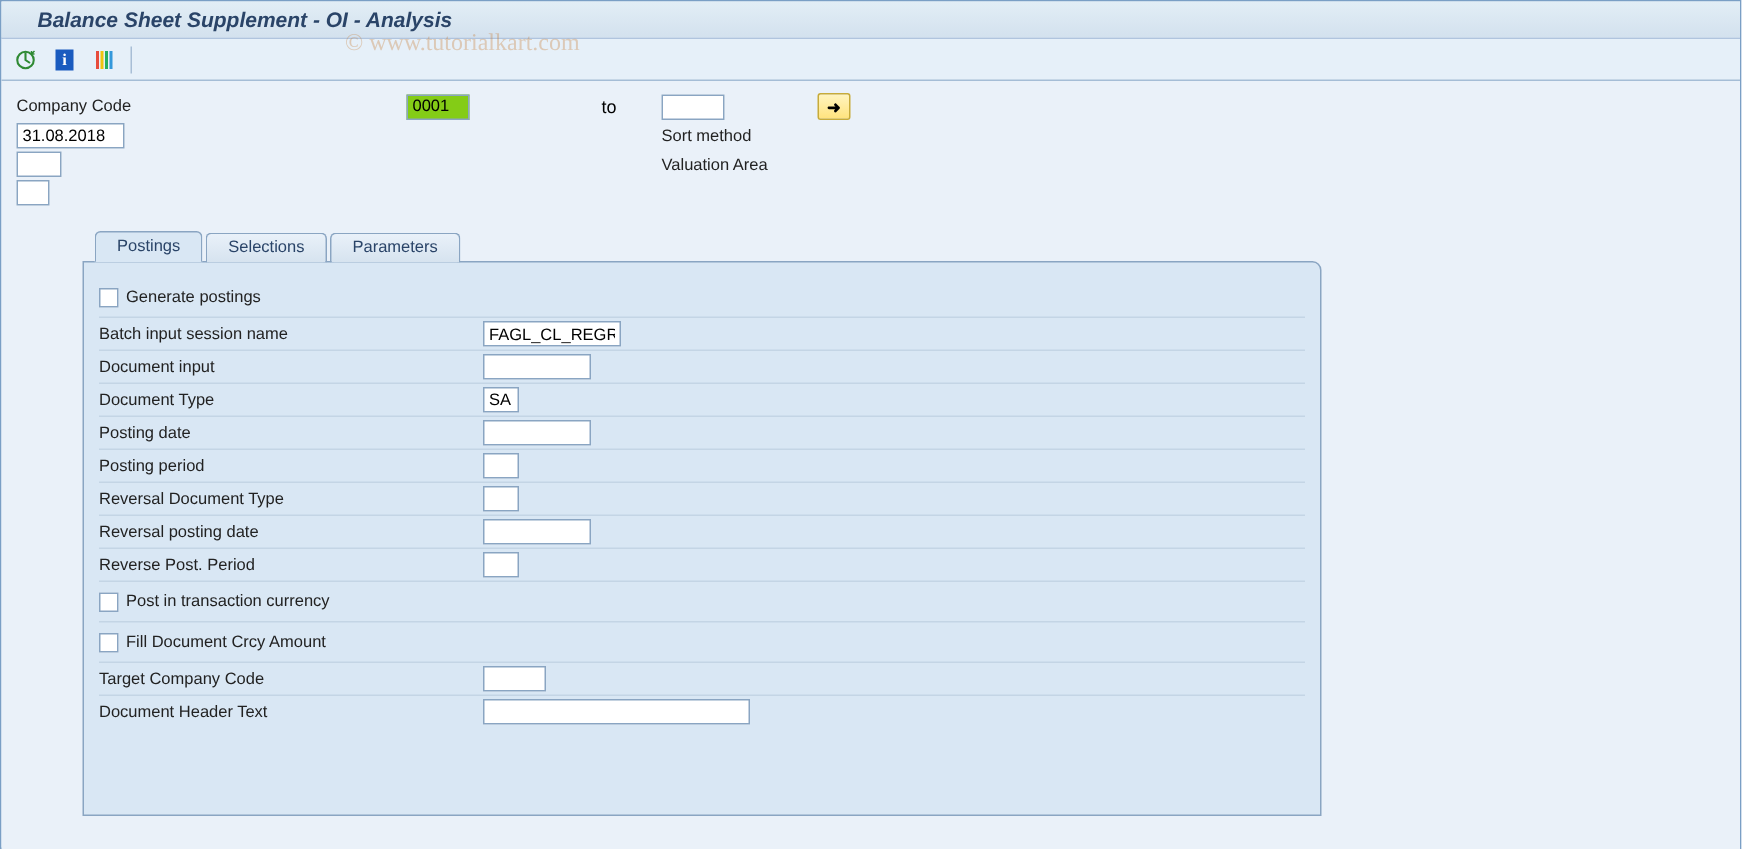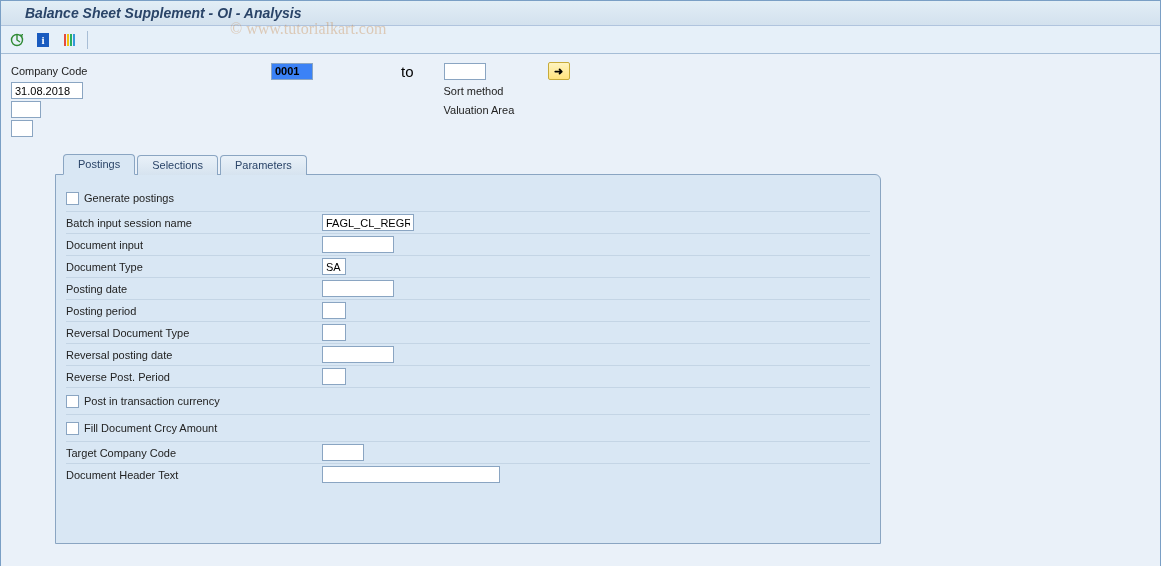--- a/index.html
+++ b/index.html
@@ -80,23 +80,23 @@
     }
     .sel-input-cell { display:flex; align-items:center; gap:4px; }
     input[type="text"] {
       border: 1px solid #8aa5c2;
       background: #fff;
       font-size: 11px;
       padding: 1px 3px;
       height: 17px;
       color:#000;
     }
-    input.selected-sap { background:#3b82f6;font-weight:bold; }
-
-    .to-label { font-size:15px; text-align:center; padding:0 30px 0 70px; }
+    input.selected-sap { background:#84cc16; }
+
+    .to-label { font-size:12px; text-align:center; padding:0 30px 0 70px; }
     .to-cell { display:flex; align-items:center; gap:12px; }
     .multi-btn {
       width: 22px;
       height: 18px;
       background: linear-gradient(to bottom,#fff4bf,#ffe37e);
       border: 1px solid #c7ab3a;
       border-radius:2px;
       display:inline-flex;
       align-items:center;
       justify-content:center;

